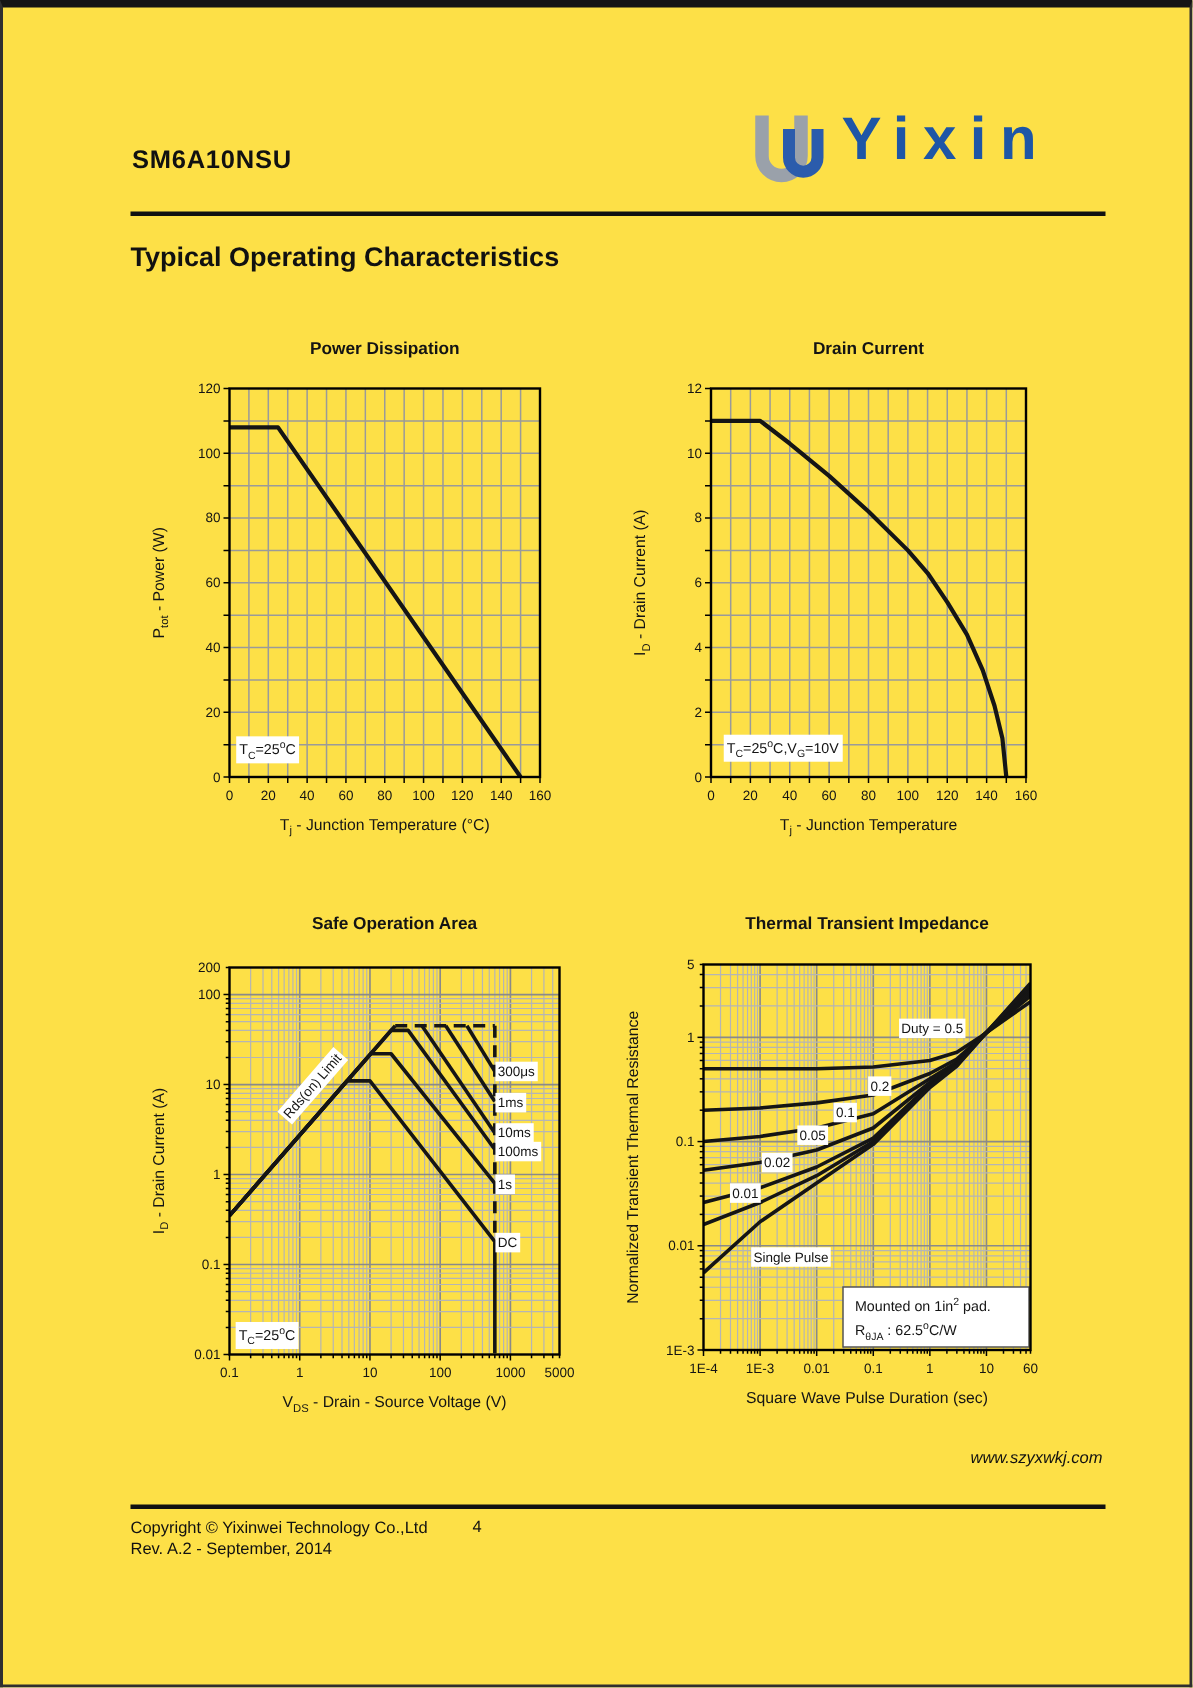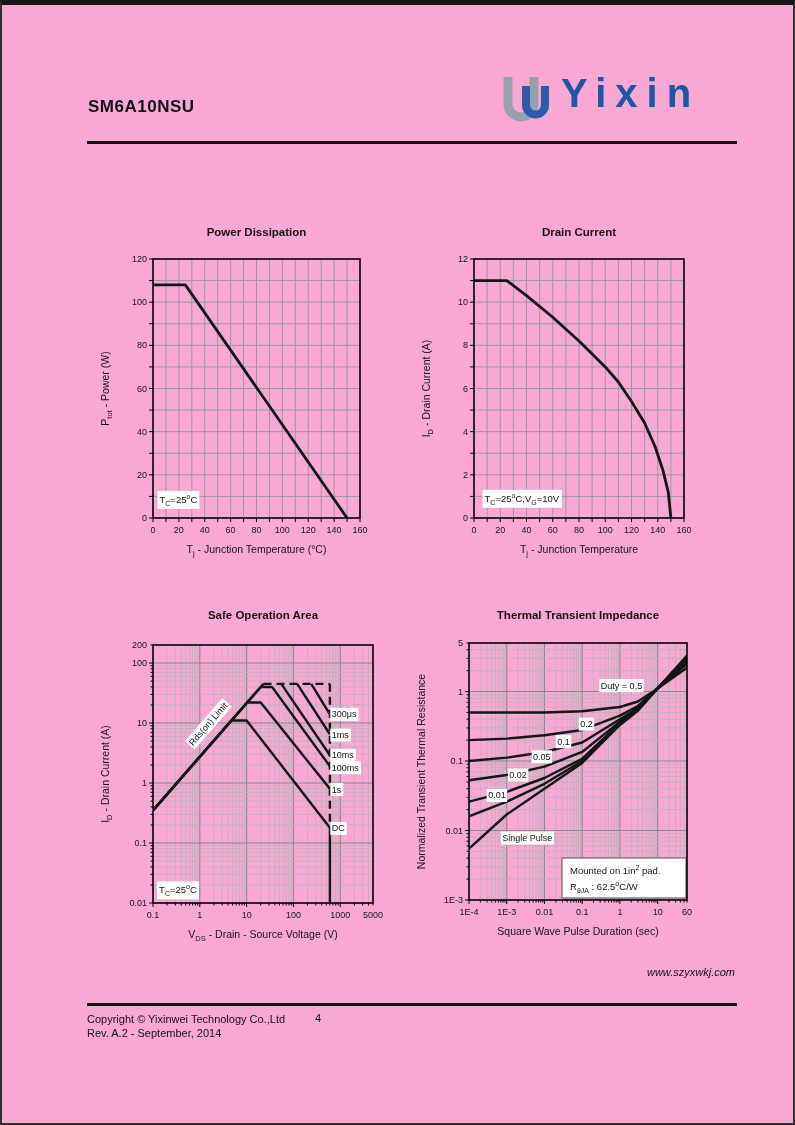--- a/index.html
+++ b/index.html
@@ -1,17 +1,17 @@
 <!DOCTYPE html>
 <html><head>
 <meta charset="utf-8">
 <style>
   html,body{margin:0;padding:0;background:#e8e8e8;}
   .page{
-    position:relative;width:795px;height:1125px;background:#f9a8d4;
+    position:relative;width:795px;height:1125px;background:#fde047;
     box-sizing:border-box;
     border-top:5px solid #151515;border-left:2px solid #2f2f2f;
     border-right:2px solid #2f2f2f;border-bottom:2px solid #2f2f2f;
     font-family:"Liberation Sans",sans-serif;color:#111;overflow:hidden;
   }
   .product-title{position:absolute;left:86px;top:92px;font-size:17px;font-weight:bold;letter-spacing:.5px;}
   .section-title{position:absolute;left:85px;top:156px;font-size:18px;font-weight:bold;}
   .header-rule{position:absolute;left:85px;top:136px;width:650px;height:3px;background:#111;}
   .logo{position:absolute;left:496px;top:68px;height:64px;display:flex;align-items:flex-start;gap:7px;}
   .logo-text{font-size:40px;font-weight:bold;letter-spacing:9px;line-height:1;}
@@ -32,20 +32,21 @@
   <div class="logo">
     <svg width="56" height="62" viewBox="0 0 56 62">
       <path id="logo-outer-u" d="M10,4 v27 a13,13 0 0 0 26,0 v-27" fill="none" stroke-width="9" stroke="#9aa1aa"></path>
       <path id="logo-inner-u" d="M28,13 v19 a9.5,9.5 0 0 0 19,0 v-19" fill="none" stroke-width="8" stroke="#2b5cac"></path>
     </svg>
     <span class="logo-text" id="logo-text" style="color: rgb(30, 86, 166);">Yixin</span>
   </div>
 
   <div class="header-rule"></div>
 
+  <div class="section-title">Typical Operating Characteristics</div>
 
   <div id="charts">
       <svg width="310" height="352" class="chart" style="left: 85px; top: 213px;">
         <g>
           <line x1="78.9375" y1="41" x2="78.9375" y2="300" stroke="#9a9a9a" stroke-width="1"></line>
           <line x1="91.875" y1="41" x2="91.875" y2="300" stroke="#9a9a9a" stroke-width="1"></line>
           <line x1="104.8125" y1="41" x2="104.8125" y2="300" stroke="#9a9a9a" stroke-width="1"></line>
           <line x1="117.75" y1="41" x2="117.75" y2="300" stroke="#9a9a9a" stroke-width="1"></line>
           <line x1="130.6875" y1="41" x2="130.6875" y2="300" stroke="#9a9a9a" stroke-width="1"></line>
           <line x1="143.625" y1="41" x2="143.625" y2="300" stroke="#9a9a9a" stroke-width="1"></line>

